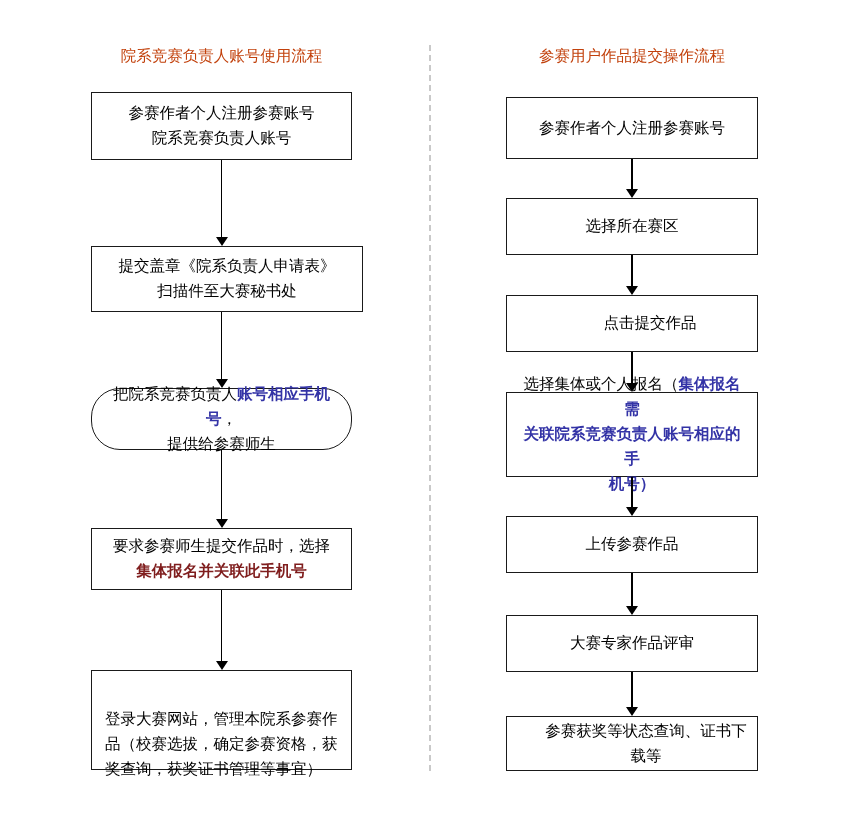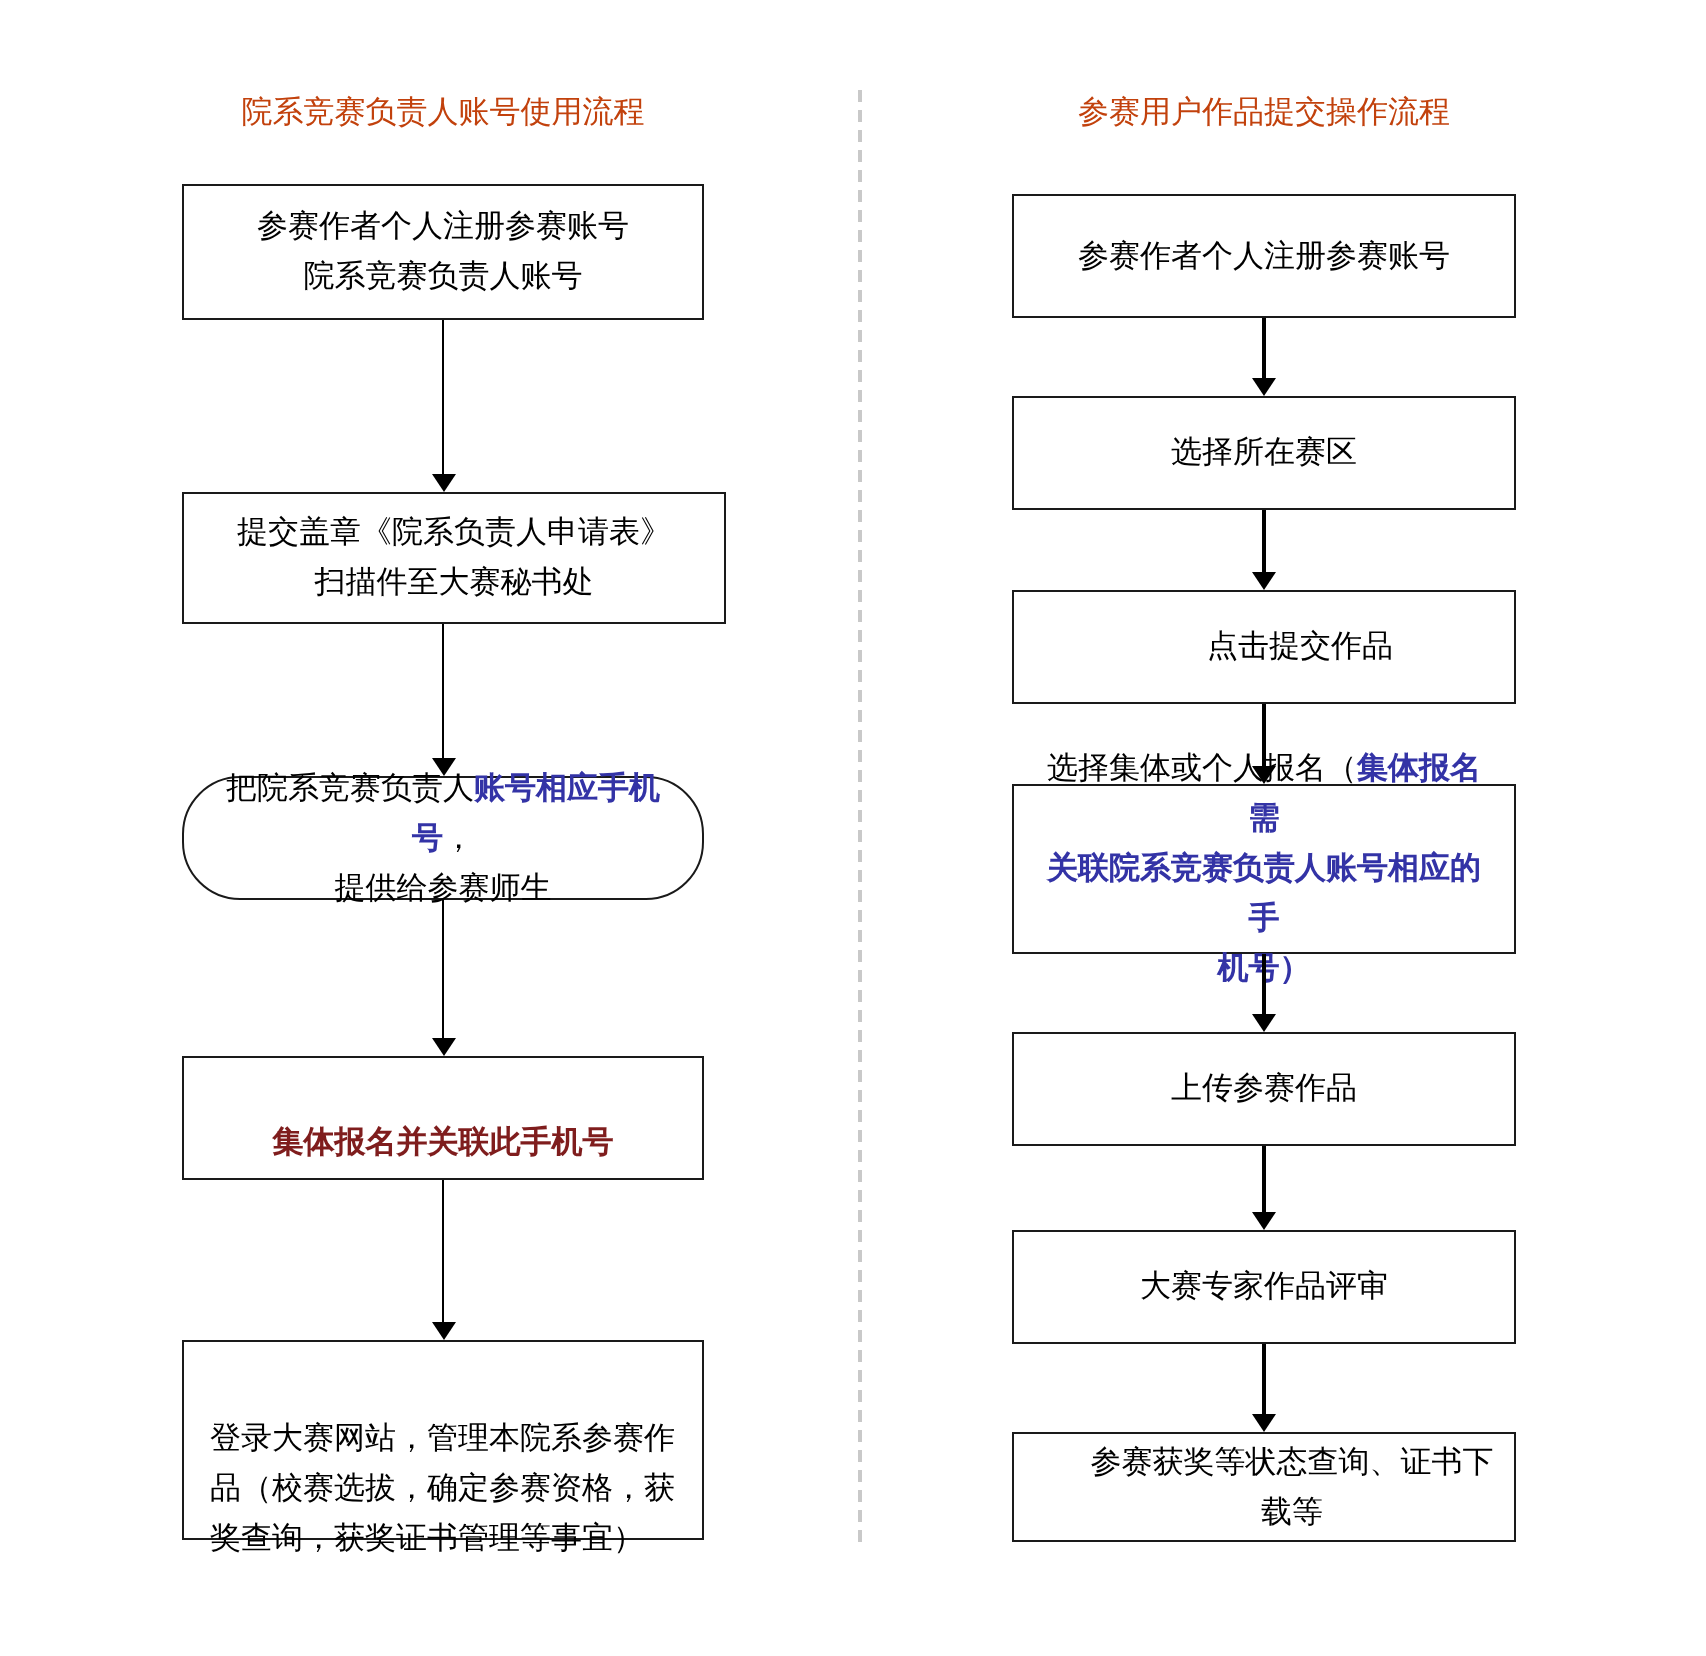--- a/index.html
+++ b/index.html
@@ -112,21 +112,21 @@
       <div class="node" style="left: 91px; top: 92px; width: 261px; height: 68px;">
         <div class="node-text"><span>参赛作者个人注册参赛账号</span><br><span>院系竞赛负责人账号</span></div>
       </div>
       <div class="node" style="left: 91px; top: 246px; width: 272px; height: 66px;">
         <div class="node-text"><span>提交盖章《院系负责人申请表》</span><br><span>扫描件至大赛秘书处</span></div>
       </div>
       <div class="node" style="left: 91px; top: 388px; width: 261px; height: 62px; border-radius: 29px;">
         <div class="node-text"><span>把院系竞赛负责人</span><span class="blue" style="color: rgb(51, 51, 166);">账号相应手机号</span><span>，</span><br><span>提供给参赛师生</span></div>
       </div>
       <div class="node" style="left: 91px; top: 528px; width: 261px; height: 62px;">
-        <div class="node-text"><br><span class="blue" style="color: #7f1d1d;">集体报名并关联此手机号</span></div>
+        <div class="node-text"><span>要求参赛师生提交作品时，选择</span><br><span class="blue" style="color: #7f1d1d;">集体报名并关联此手机号</span></div>
       </div>
       <div class="node align-left" style="left: 91px; top: 670px; width: 261px; height: 100px;">
         <div class="node-text"><span>登录大赛网站，管理本院系参赛作</span><br><span>品（校赛选拔，确定参赛资格，获</span><br><span>奖查询，获奖证书管理等事宜）</span></div>
       </div>
       <div class="node" style="left: 506px; top: 97px; width: 252px; height: 62px;">
         <div class="node-text"><span>参赛作者个人注册参赛账号</span></div>
       </div>
       <div class="node" style="left: 506px; top: 198px; width: 252px; height: 57px;">
         <div class="node-text"><span>选择所在赛区</span></div>
       </div>

